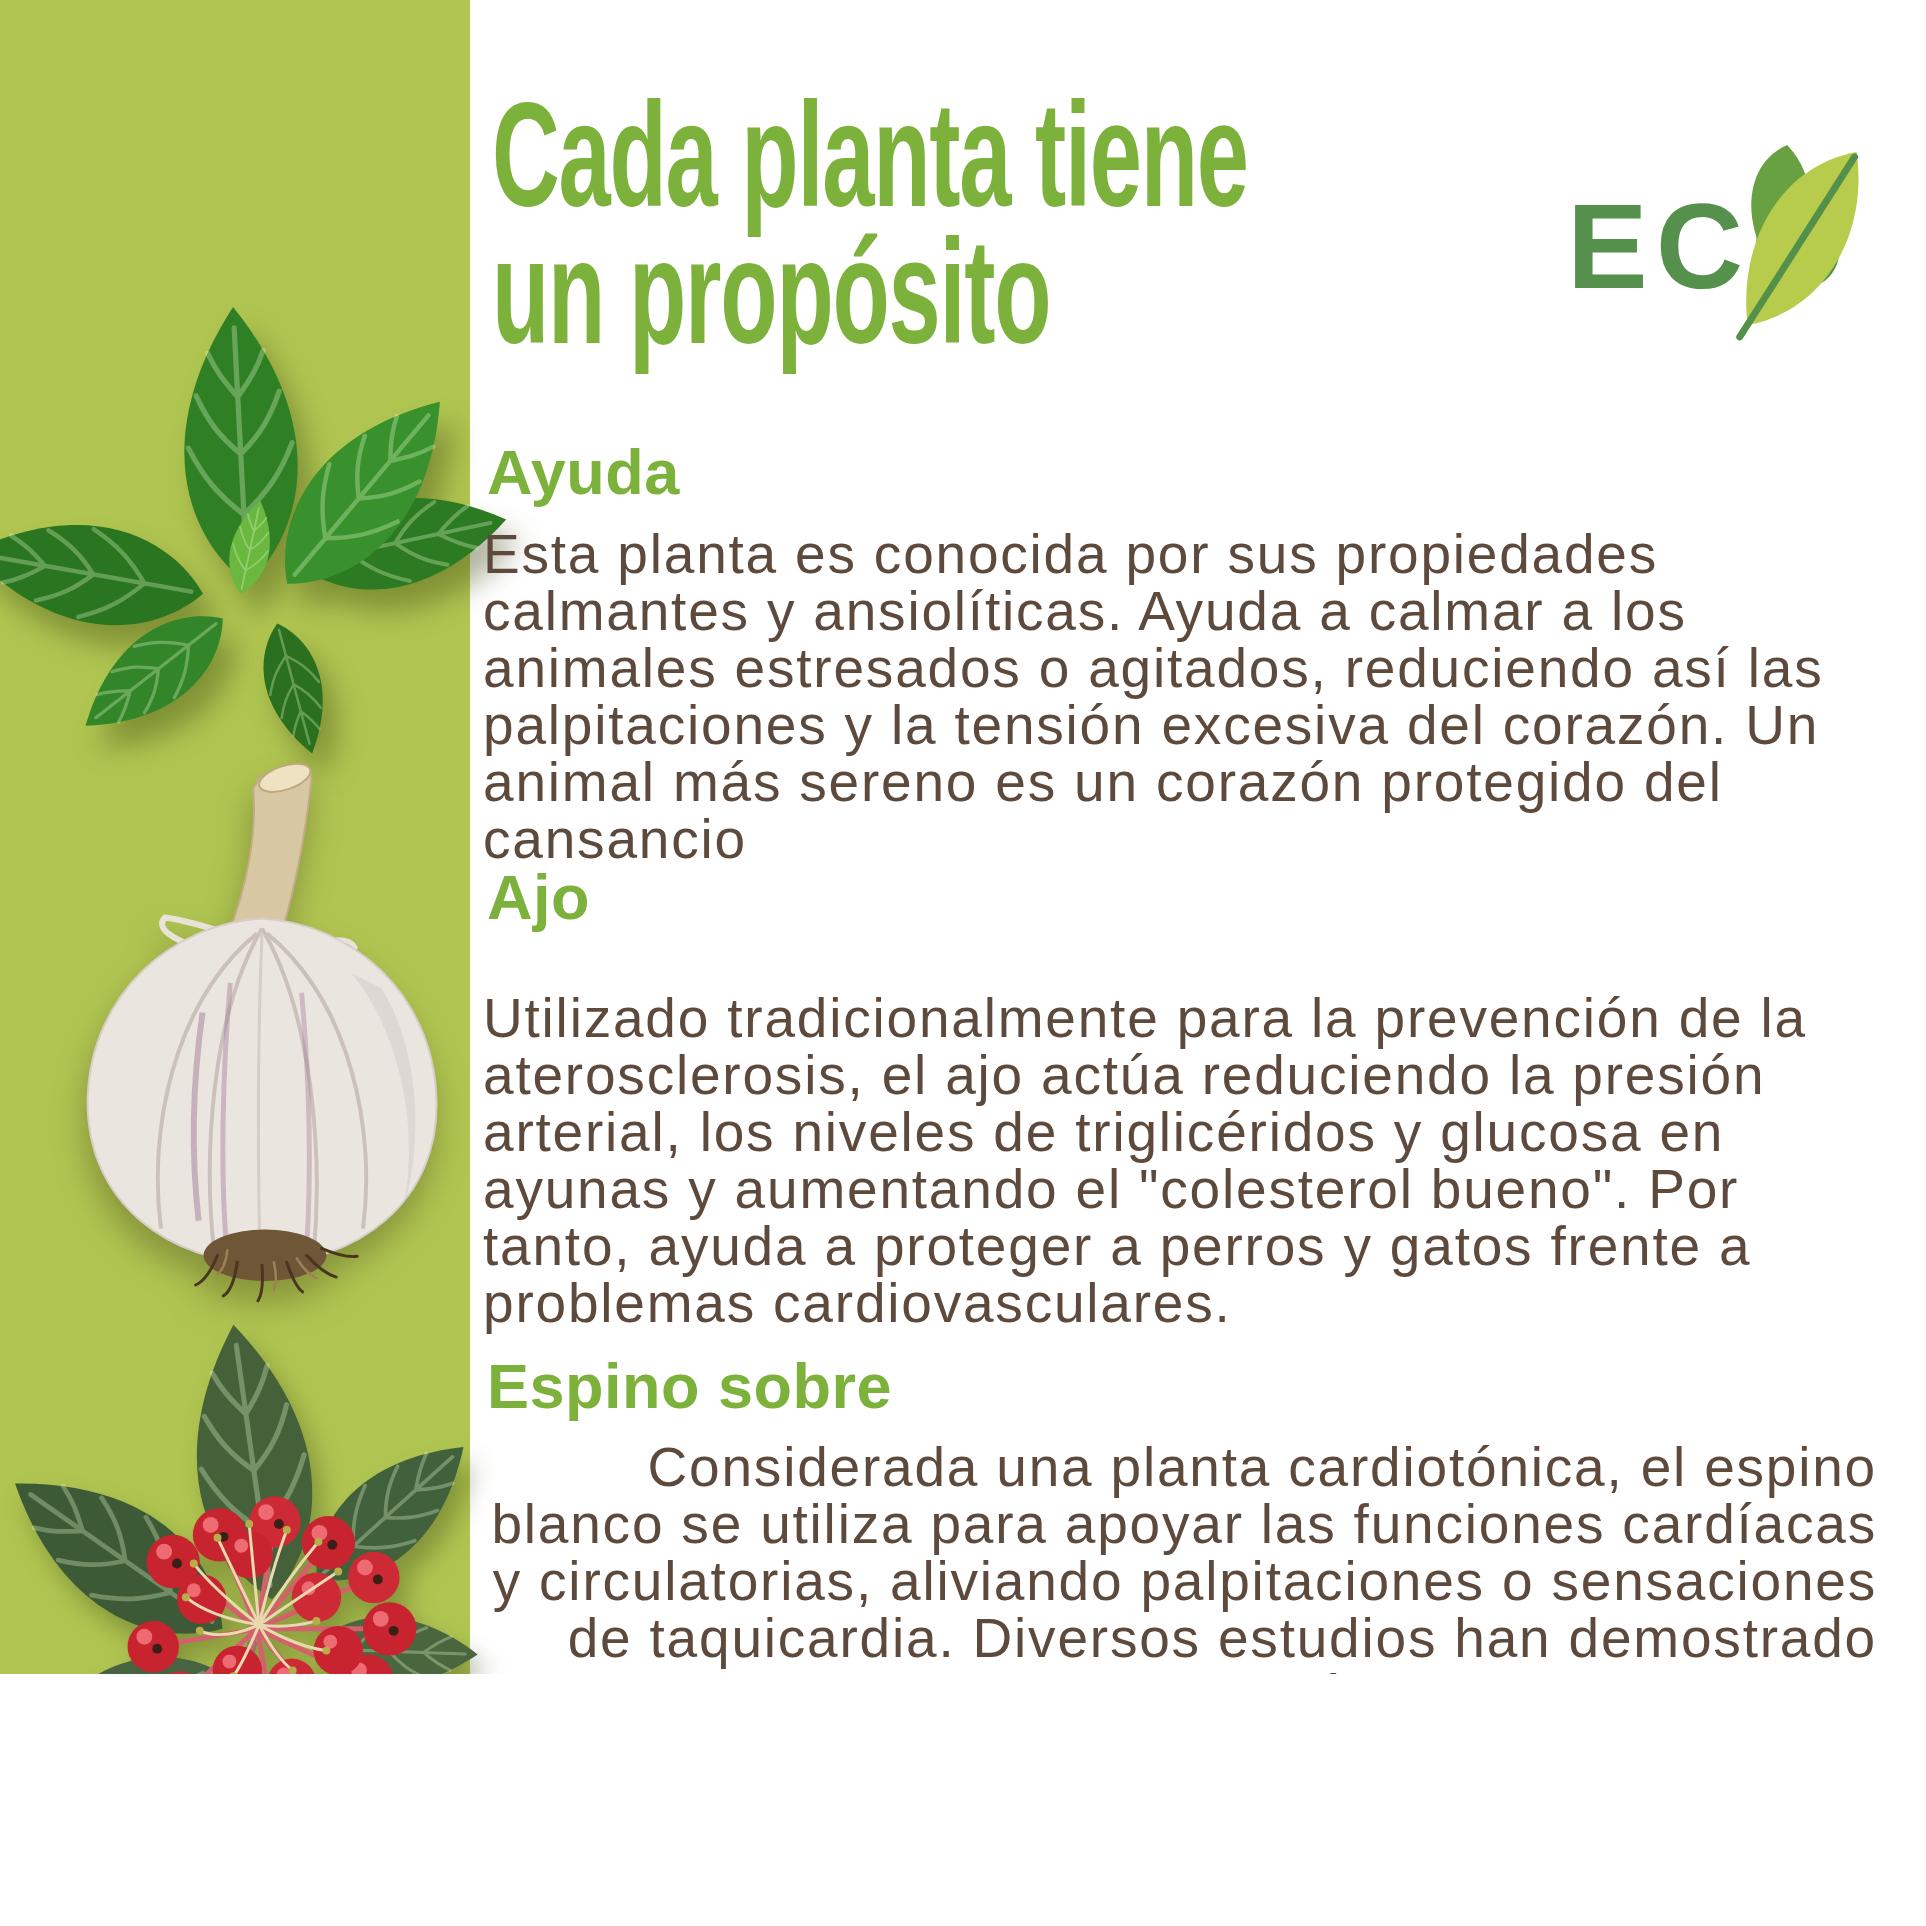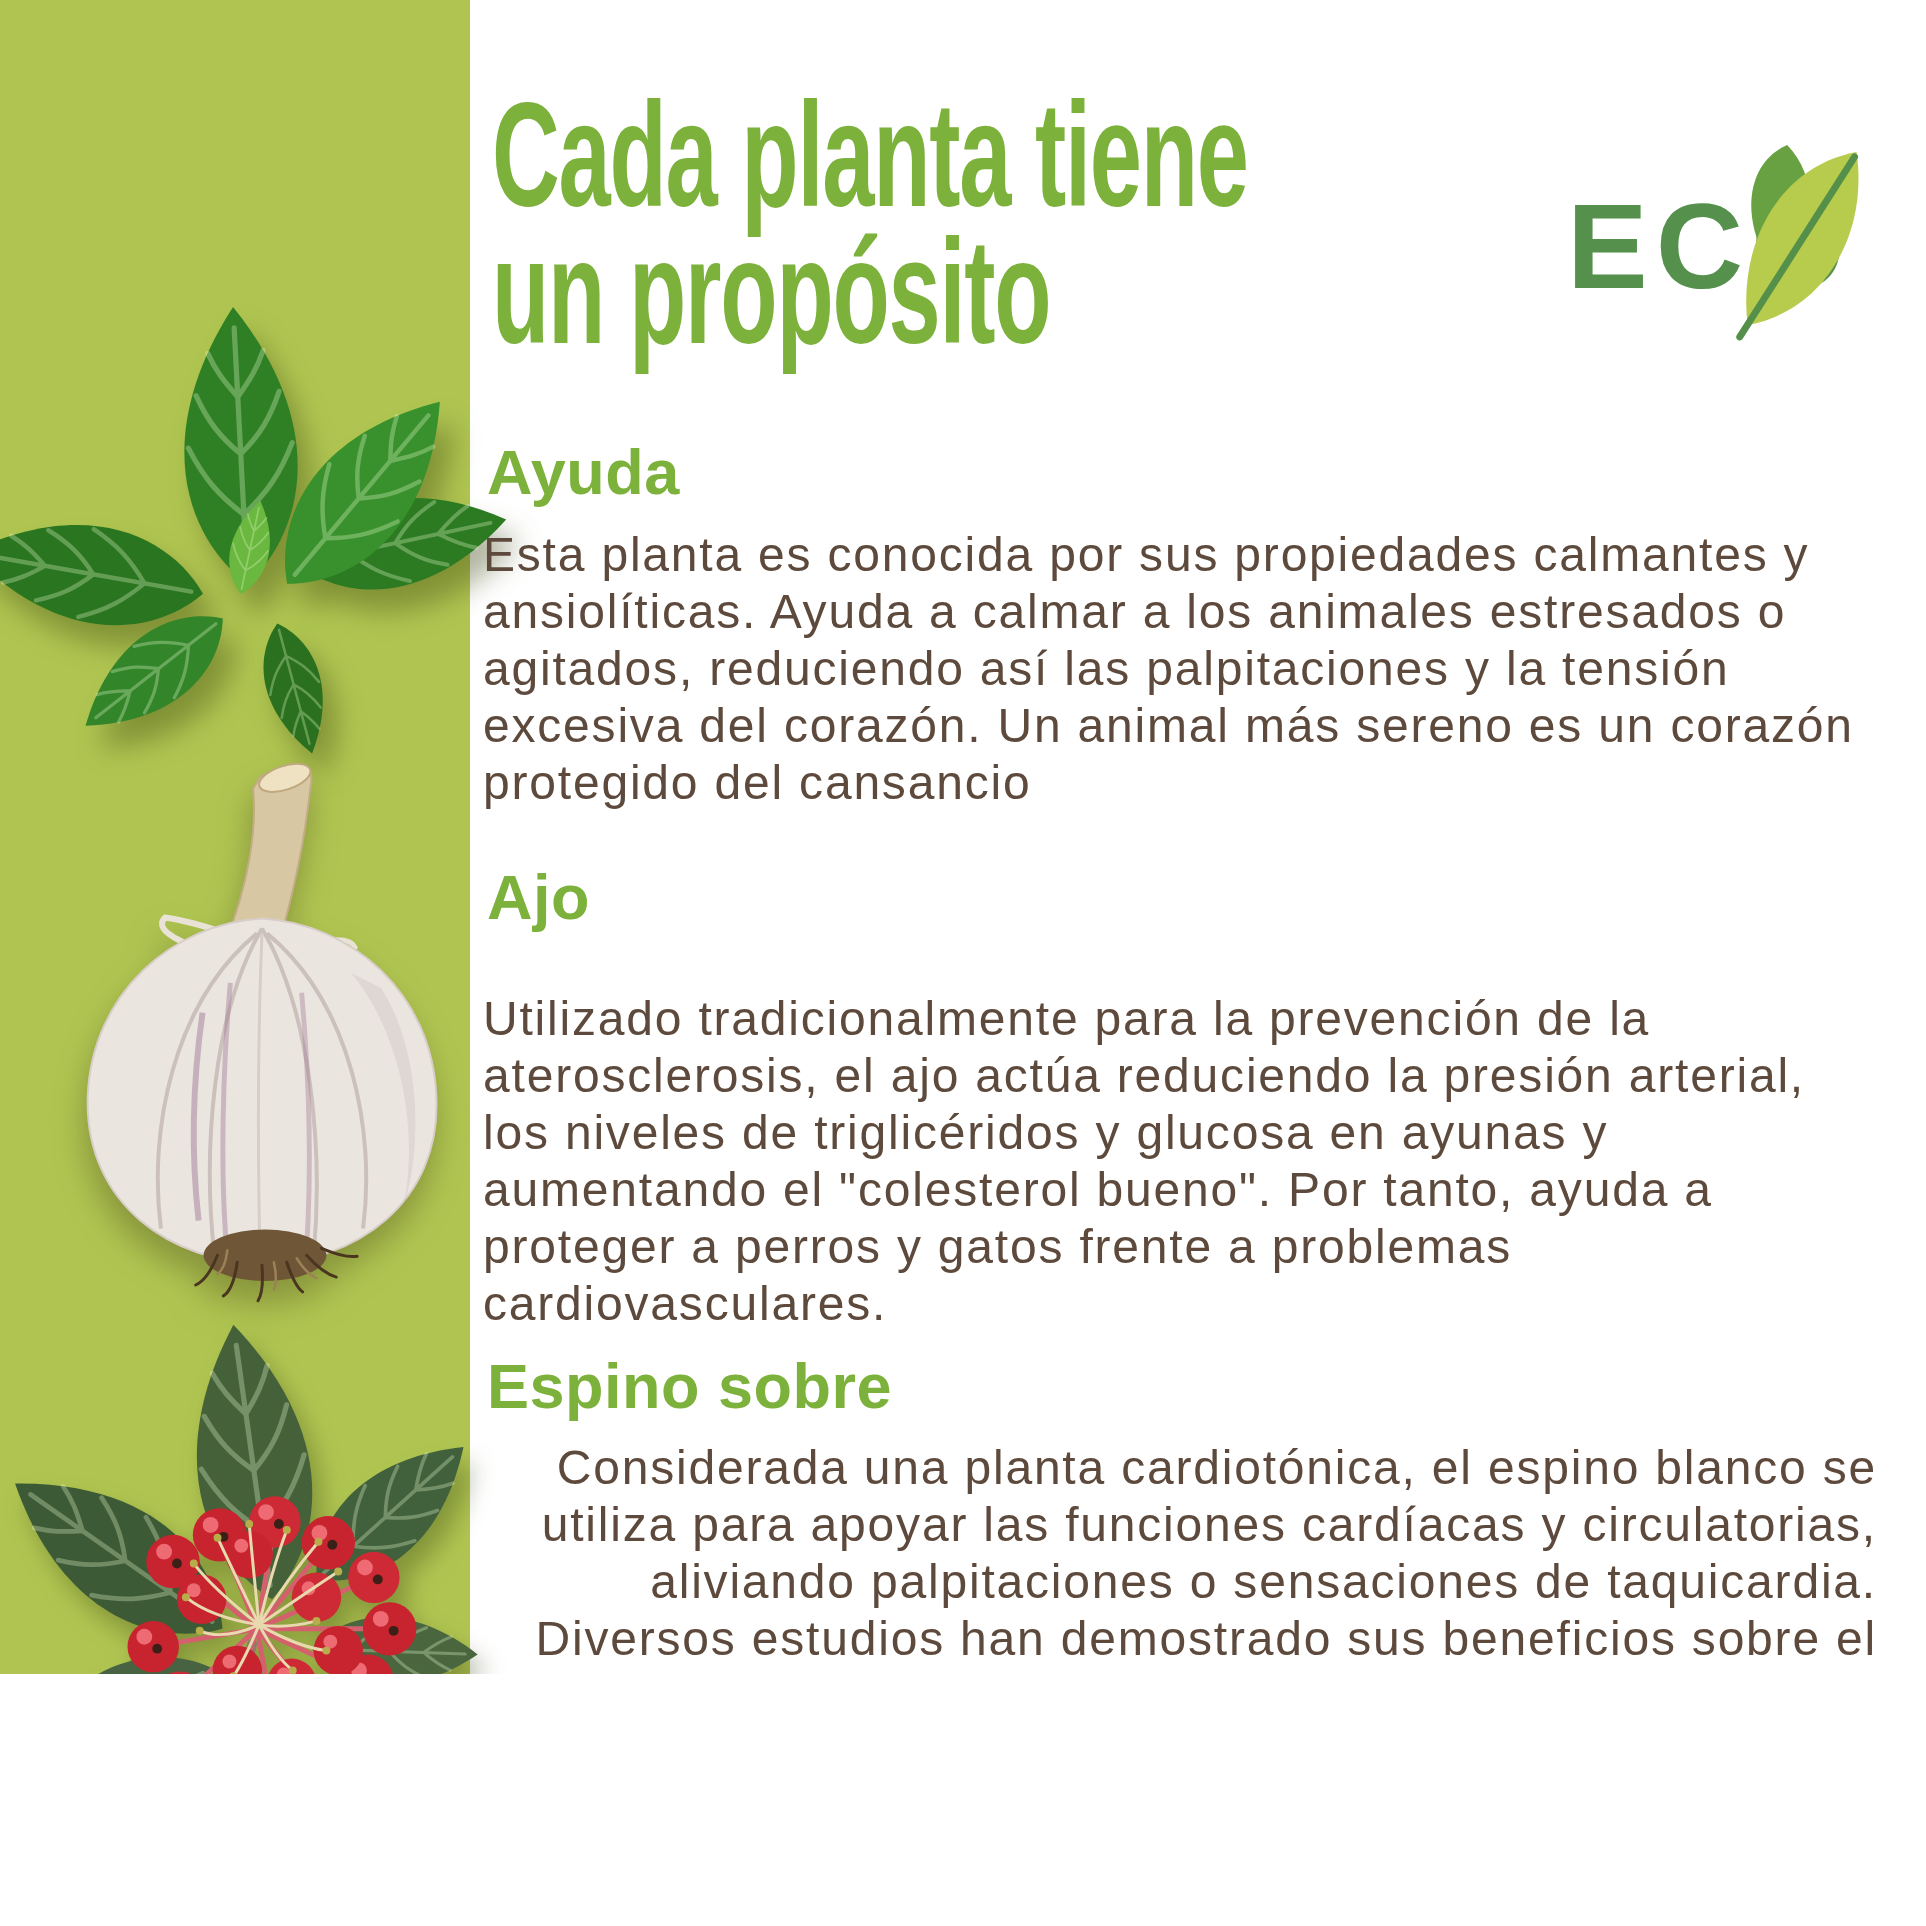--- a/index.html
+++ b/index.html
@@ -40,21 +40,21 @@
   .section-heading{
     position:absolute;left:487px;color:var(--heading-green,#7cb23b);
     font-size:63px;font-weight:700;line-height:1;letter-spacing:0.5px;white-space:nowrap;
   }
   #h-melisa{top:441px;}
   #h-ajo{top:866px;}
   #h-espino{top:1355px;}
 
   .section-body{
     position:absolute;left:483px;width:1394px;color:var(--body-brown,#5d4a3c);
-    font-size:48px;font-weight:400;line-height:57px;letter-spacing:1.8px;
+    font-size:55px;font-weight:400;line-height:57px;letter-spacing:1.8px;
   }
   #p-melisa{top:526px;}
   #p-ajo{top:990px;}
   #p-espino{top:1439px;text-align:right;}
 </style>
 </head>
 <body>
 
 <div class="page">
 

